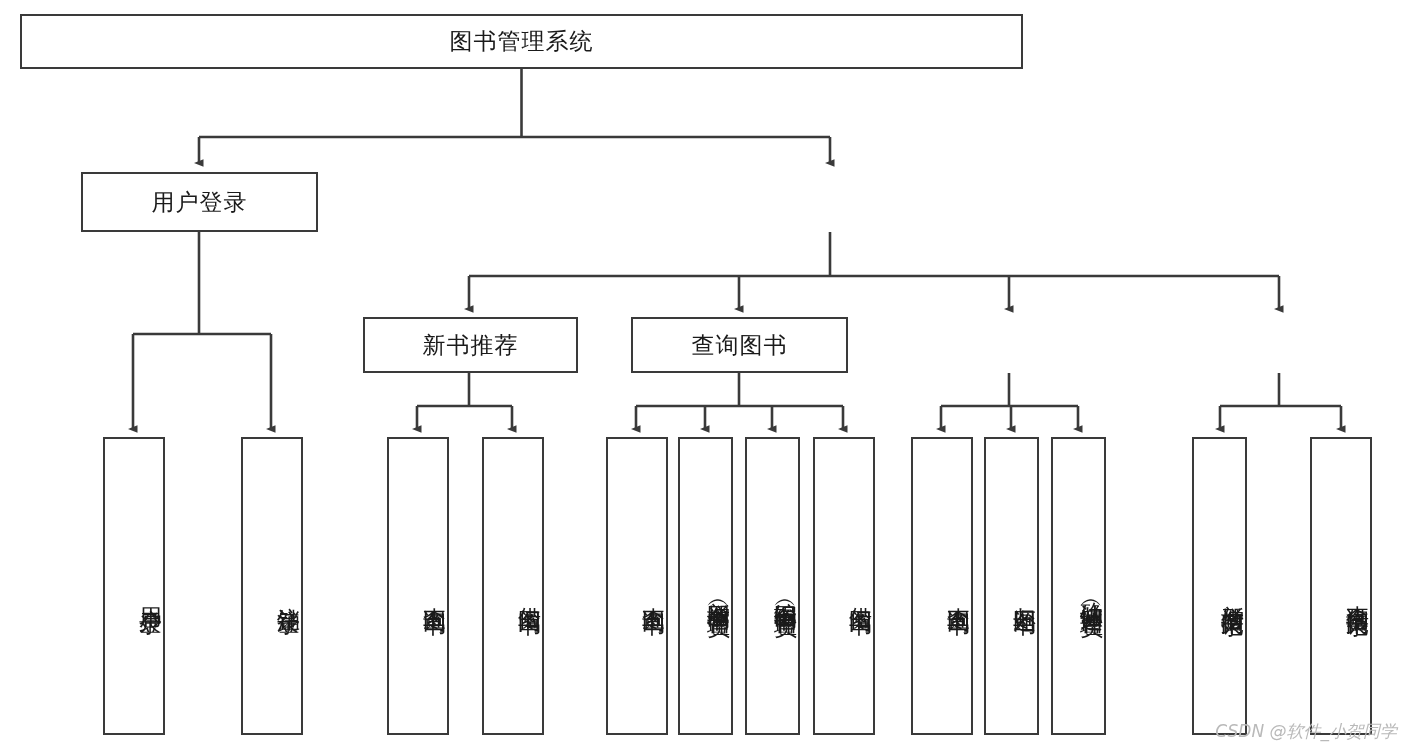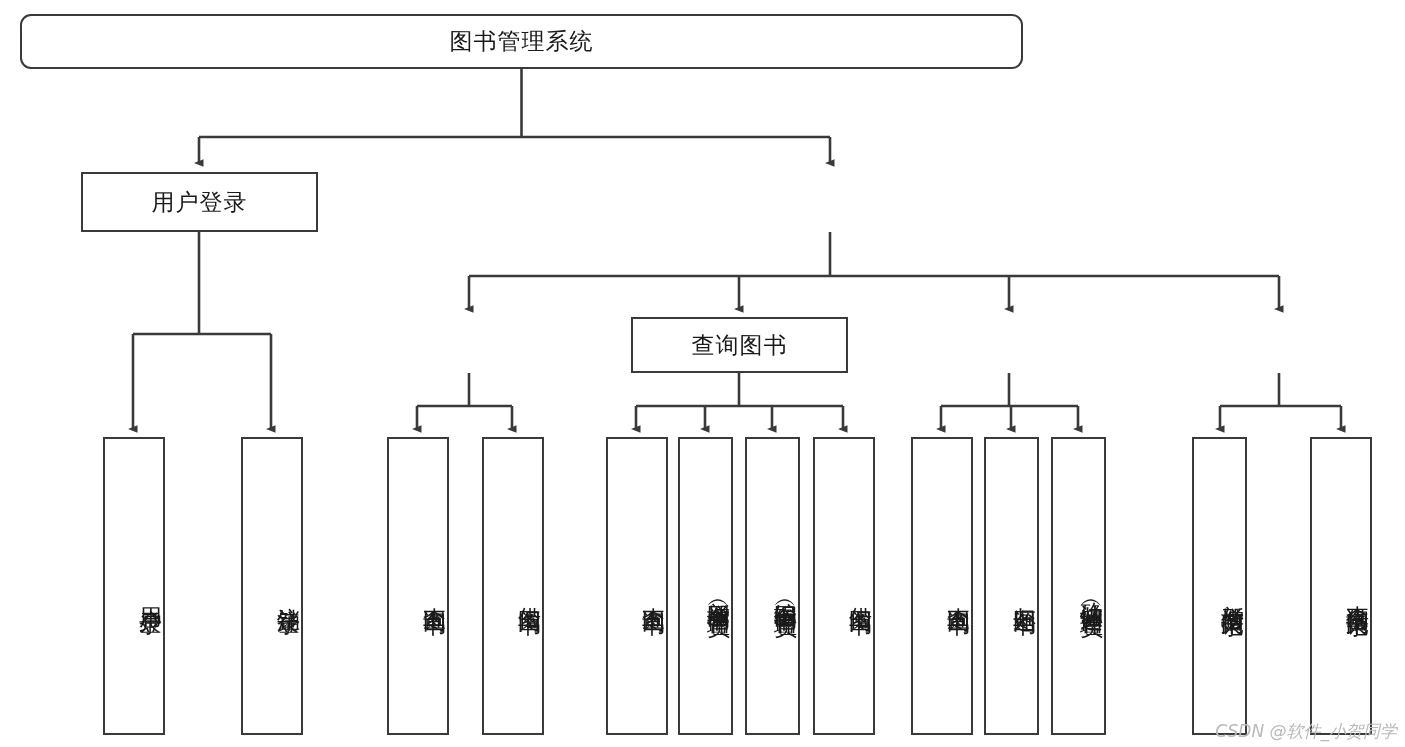--- a/index.html
+++ b/index.html
@@ -111,28 +111,31 @@
       <path d="M1011,406 L1011,429" marker-end="url(#arrow)"></path>
       <path d="M1078,406 L1078,429" marker-end="url(#arrow)"></path>
 
       <path d="M1279,373 L1279,406"></path>
       <path d="M1220,406 L1341,406"></path>
       <path d="M1220,406 L1220,429" marker-end="url(#arrow)"></path>
       <path d="M1341,406 L1341,429" marker-end="url(#arrow)"></path>
     </g>
   </svg>
 
-  <div class="node h" style="left:20px; top:14px; width:1003px; height:55px;border-radius:11px;">
+  <div class="node h" style="left:20px; top:14px; width:1003px; height:55px;">
     <span>图书管理系统</span>
   </div>
 
   <div class="node h" style="left:81px; top:172px; width:237px; height:60px;">
     <span>用户登录</span>
   </div>
 
+  <div class="node h" style="left:363px; top:317px; width:215px; height:56px;">
+    <span>新书推荐</span>
+  </div>
   <div class="node h" style="left:631px; top:317px; width:217px; height:56px;">
     <span>查询图书</span>
   </div>
 
   <div class="node v" style="left:103px; top:437px; width:62px; height:298px;">
     <span class="vtext">用户登录</span>
   </div>
   <div class="node v" style="left:241px; top:437px; width:62px; height:298px;">
     <span class="vtext">注销登录</span>
   </div>

